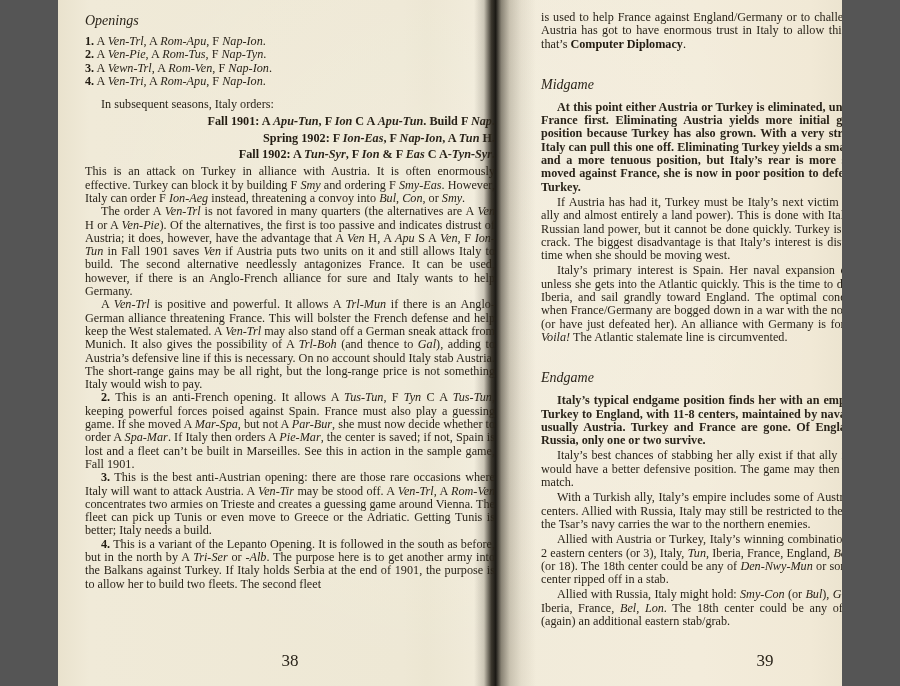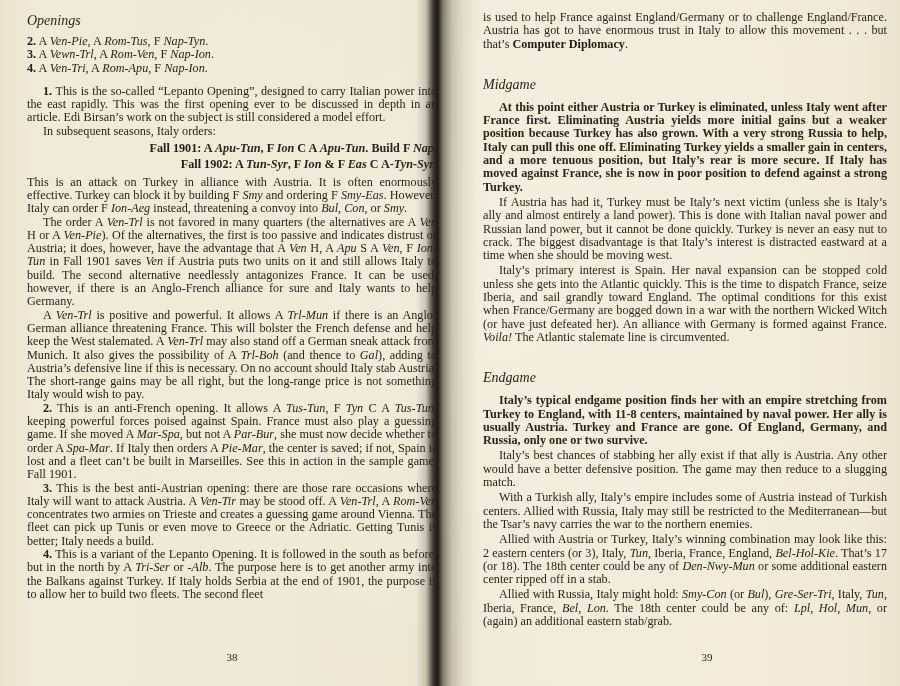--- a/index.html
+++ b/index.html
@@ -2,21 +2,21 @@
 <html><head>
 <meta charset="utf-8">
 <style>
   html,body { margin:0; padding:0; }
   body {
     font-family: "Liberation Serif", "DejaVu Serif", serif;
     background:#555;
   }
   .spread {
     position:relative;
-    width:900px; height:686px;
+    width:784px; height:686px;
     margin:0 auto;
     overflow:hidden;
     color:#2a241a;
     background:
       radial-gradient(ellipse at 50% 40%, rgba(255,255,250,.18) 0%, rgba(0,0,0,0) 70%),
       linear-gradient(90deg, #e9e2cd 0%, #f0ead8 4%, #eee8d5 44%, #ece6d2 47%,
                              #f1ebda 54%, #f3ecdb 82%, #f1e9d6 96%, #ece4d0 100%);
   }
   
   .gutter {
@@ -50,41 +50,42 @@
   .blk-li + .blk-p { margin-top:10px; }
   .blk-ord { padding-left:21px; text-align:right; margin-top:3px;font-weight:bold; }
   .blk-p + .blk-ord { margin-top:4px; }
   .blk-ord + .blk-pc { margin-top:4px; }
   .blk-pc { text-indent:0; }
   .blk-ps { text-indent:16px; margin-top:2px; }
   .blk-h + .blk-ps { margin-top:0;font-weight:bold; }
 
   .pagenum {
     position:absolute; top:651px;
-    font-size:11px; text-align:center;
+    font-size:17px; text-align:center;
   }
   .pagenum-left  { left:27px;  width:410px; }
   .pagenum-right { left:505px; width:404px; }
 
   b { color:#221c12; }
 </style>
 </head>
 <body>
 
 <div class="spread">
   <div class="gutter"></div>
 
   <div class="page page-left">
       <div class="blk blk-h">Openings</div>
+      <div class="blk blk-li"><b>1.</b> A <i>Ven-Trl</i>, A <i>Rom-Apu</i>, F <i>Nap-Ion</i>.</div>
       <div class="blk blk-li"><b>2.</b> A <i>Ven-Pie</i>, A <i>Rom-Tus</i>, F <i>Nap-Tyn</i>.</div>
       <div class="blk blk-li"><b>3.</b> A <i>Vewn-Trl</i>, A <i>Rom-Ven</i>, F <i>Nap-Ion</i>.</div>
       <div class="blk blk-li"><b>4.</b> A <i>Ven-Tri</i>, A <i>Rom-Apu</i>, F <i>Nap-Ion</i>.</div>
-      <div class="blk blk-p"><b>1.</b> This is the so-called “Lepanto Opening”, designed to carry Italian power into the east rapidly. This was the first opening ever to be discussed in depth in an article. Edi Birsan’s work on the subject is still considered a model effort.</div>
       <div class="blk blk-p">In subsequent seasons, Italy orders:</div>
       <div class="blk blk-ord"><b>Fall 1901:</b> A <i>Apu-Tun</i>, F <i>Ion</i> C A <i>Apu-Tun</i>. Build F <i>Nap</i>.</div>
+      <div class="blk blk-ord"><b>Spring 1902:</b> F <i>Ion-Eas</i>, F <i>Nap-Ion</i>, A <i>Tun</i> H.</div>
       <div class="blk blk-ord"><b>Fall 1902:</b> A <i>Tun-Syr</i>, F <i>Ion</i> &amp; F <i>Eas</i> C A-<i>Tyn-Syr</i>.</div>
       <div class="blk blk-pc">This is an attack on Turkey in alliance with Austria. It is often enormously effective. Turkey can block it by building F <i>Smy</i> and ordering F <i>Smy-Eas</i>. However, Italy can order F <i>Ion-Aeg</i> instead, threatening a convoy into <i>Bul</i>, <i>Con</i>, or <i>Smy</i>.</div>
       <div class="blk blk-p">The order A <i>Ven-Trl</i> is not favored in many quarters (the alternatives are A <i>Ven</i> H or A <i>Ven-Pie</i>). Of the alternatives, the first is too passive and indicates distrust of Austria; it does, however, have the advantage that A <i>Ven</i> H, A <i>Apu</i> S A <i>Ven</i>, F <i>Ion-Tun</i> in Fall 1901 saves <i>Ven</i> if Austria puts two units on it and still allows Italy to build. The second alternative needlessly antagonizes France. It can be used, however, if there is an Anglo-French alliance for sure and Italy wants to help Germany.</div>
       <div class="blk blk-p">A <i>Ven-Trl</i> is positive and powerful. It allows A <i>Trl-Mun</i> if there is an Anglo-German alliance threatening France. This will bolster the French defense and help keep the West stalemated. A <i>Ven-Trl</i> may also stand off a German sneak attack from Munich. It also gives the possibility of A <i>Trl-Boh</i> (and thence to <i>Gal</i>), adding to Austria’s defensive line if this is necessary. On no account should Italy stab Austria. The short-range gains may be all right, but the long-range price is not something Italy would wish to pay.</div>
       <div class="blk blk-p"><b>2.</b> This is an anti-French opening. It allows A <i>Tus-Tun</i>, F <i>Tyn</i> C A <i>Tus-Tun</i>, keeping powerful forces poised against Spain. France must also play a guessing game. If she moved A <i>Mar-Spa</i>, but not A <i>Par-Bur</i>, she must now decide whether to order A <i>Spa-Mar</i>. If Italy then orders A <i>Pie-Mar</i>, the center is saved; if not, Spain is lost and a fleet can’t be built in Marseilles. See this in action in the sample game, Fall 1901.</div>
       <div class="blk blk-p"><b>3.</b> This is the best anti-Austrian opening: there are those rare occasions where Italy will want to attack Austria. A <i>Ven-Tir</i> may be stood off. A <i>Ven-Trl</i>, A <i>Rom-Ven</i> concentrates two armies on Trieste and creates a guessing game around Vienna. The fleet can pick up Tunis or even move to Greece or the Adriatic. Getting Tunis is better; Italy needs a build.</div>
       <div class="blk blk-p"><b>4.</b> This is a variant of the Lepanto Opening. It is followed in the south as before, but in the north by A <i>Tri-Ser</i> or -<i>Alb</i>. The purpose here is to get another army into the Balkans against Turkey. If Italy holds Serbia at the end of 1901, the purpose is to allow her to build two fleets. The second fleet</div>
     </div>
 
   <div class="page page-right">

